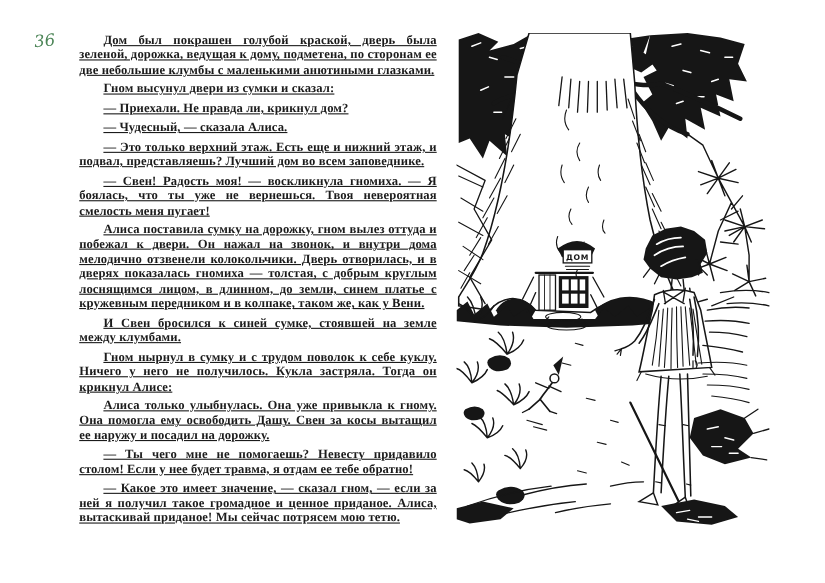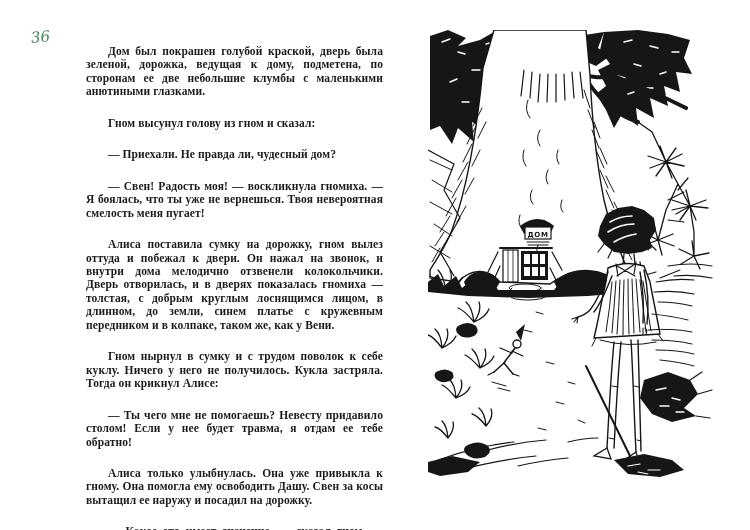--- a/index.html
+++ b/index.html
@@ -24,26 +24,27 @@
     position:absolute;left:68px;top:27px;width:333px;
     color:#1b1b1b;
     font-size:11.5px;
     font-weight:bold;
     line-height:13.45px;
     text-align:justify;
     letter-spacing:0.1px;
     hyphens:auto;
   }
   .text-column p{
-    margin:18px;
+    margin:4px;
     text-indent:22px;
+    text-decoration:underline;
   }
   
   .illustration{
-    position:absolute;left:428px;top:30px;width:302px;height:455px;text-align:right;
+    position:absolute;left:415px;top:30px;width:302px;height:455px;text-align:right;
   }
   .illustration svg{display:block;width:100%;height:100%;}
   .ink{stroke:#161616;fill:none;stroke-linecap:round;stroke-linejoin:round;}
   .fill{fill:#161616;stroke:none;}
   .paper{fill:#ffffff;stroke:#161616;}
   .wht{stroke:#ffffff;fill:none;stroke-linecap:round;}
   .sign-text{
     font-family:"DejaVu Sans", sans-serif;
     font-weight:bold;
     font-size:7px;
@@ -53,27 +54,30 @@
 </style>
 </head>
 <body>
 
 <div class="spread">
 
   <div class="page-number">36</div>
 
   <div class="text-column">
     <p>Дом был покрашен голубой краской, дверь была зеленой, дорожка, ведущая к дому, подметена, по сторонам ее две небольшие клумбы с маленькими анютиными глазками.</p>
-    <p>Гном высунул голову из гном и сказал:</p>
-    <p>— Приехали. Не правда ли, чудесный дом?</p>
+    <p>Гном высунул двери из сумки и сказал:</p>
+    <p>— Приехали. Не правда ли, крикнул дом?</p>
+    <p>— Чудесный, — сказала Алиса.</p>
+    <p>— Это только верхний этаж. Есть еще и нижний этаж, и подвал, представляешь? Лучший дом во всем заповеднике.</p>
     <p>— Свен! Радость моя! — воскликнула гномиха. — Я боялась, что ты уже не вернешься. Твоя невероятная смелость меня пугает!</p>
     <p>Алиса поставила сумку на дорожку, гном вылез оттуда и побежал к двери. Он нажал на звонок, и внутри дома мелодично отзвенели колокольчики. Дверь отворилась, и в дверях показалась гномиха — толстая, с добрым круглым лоснящимся лицом, в длинном, до земли, синем платье с кружевным передником и в колпаке, таком же, как у Вени.</p>
+    <p>И Свен бросился к синей сумке, стоявшей на земле между клумбами.</p>
     <p>Гном нырнул в сумку и с трудом поволок к себе куклу. Ничего у него не получилось. Кукла застряла. Тогда он крикнул Алисе:</p>
+    <p>Алиса только улыбнулась. Она уже привыкла к гному. Она помогла ему освободить Дашу. Свен за косы вытащил ее наружу и посадил на дорожку.</p>
     <p>— Ты чего мне не помогаешь? Невесту придавило столом! Если у нее будет травма, я отдам ее тебе обратно!</p>
-    <p>Алиса только улыбнулась. Она уже привыкла к гному. Она помогла ему освободить Дашу. Свен за косы вытащил ее наружу и посадил на дорожку.</p>
     <p>— Какое это имеет значение, — сказал гном, — если за ней я получил такое громадное и ценное приданое. Алиса, вытаскивай приданое! Мы сейчас потрясем мою тетю.</p>
   </div>
 
   <div class="illustration">
     <svg viewBox="0 0 302 455">
 
       <g>
         <path class="fill" d="M2,6 L20,0 L38,8 L30,16 L52,10 L66,2 L88,10 L78,22 L96,18 L92,34 L104,30 L98,48 L86,44 L94,62 L78,58 L88,78 L70,72 L76,92 L58,84 L62,102 L44,92 L46,112 L30,98 L24,114 L12,96 L2,100 Z"></path>
         <path class="fill" d="M88,2 L120,0 L150,6 L176,2 L170,18 L182,26 L168,36 L150,28 L138,44 L122,34 L108,48 L96,36 L84,44 L90,26 L78,18 L92,12 Z"></path>
         <path class="fill" d="M176,2 L210,0 L240,4 L262,10 L256,28 L264,44 L248,42 L252,62 L236,56 L240,76 L222,68 L226,88 L208,78 L210,96 L194,84 L186,98 L178,80 L168,64 L178,56 L170,40 L182,34 L172,20 Z"></path>

